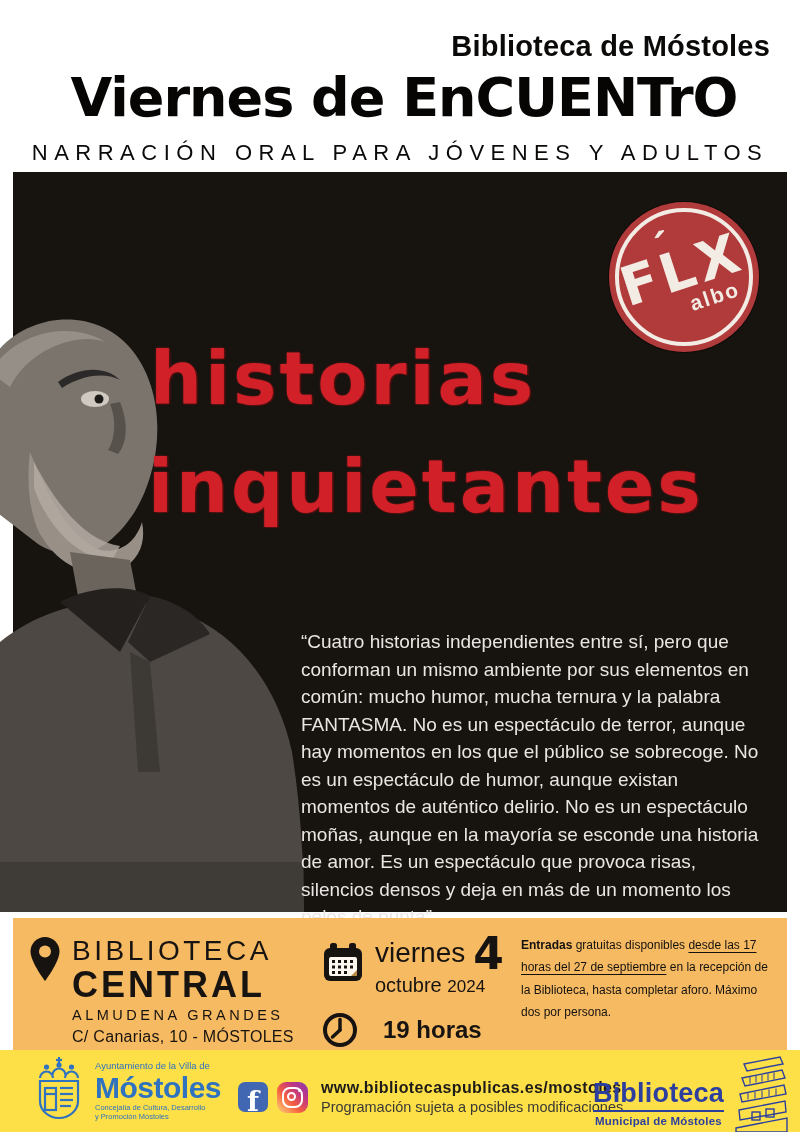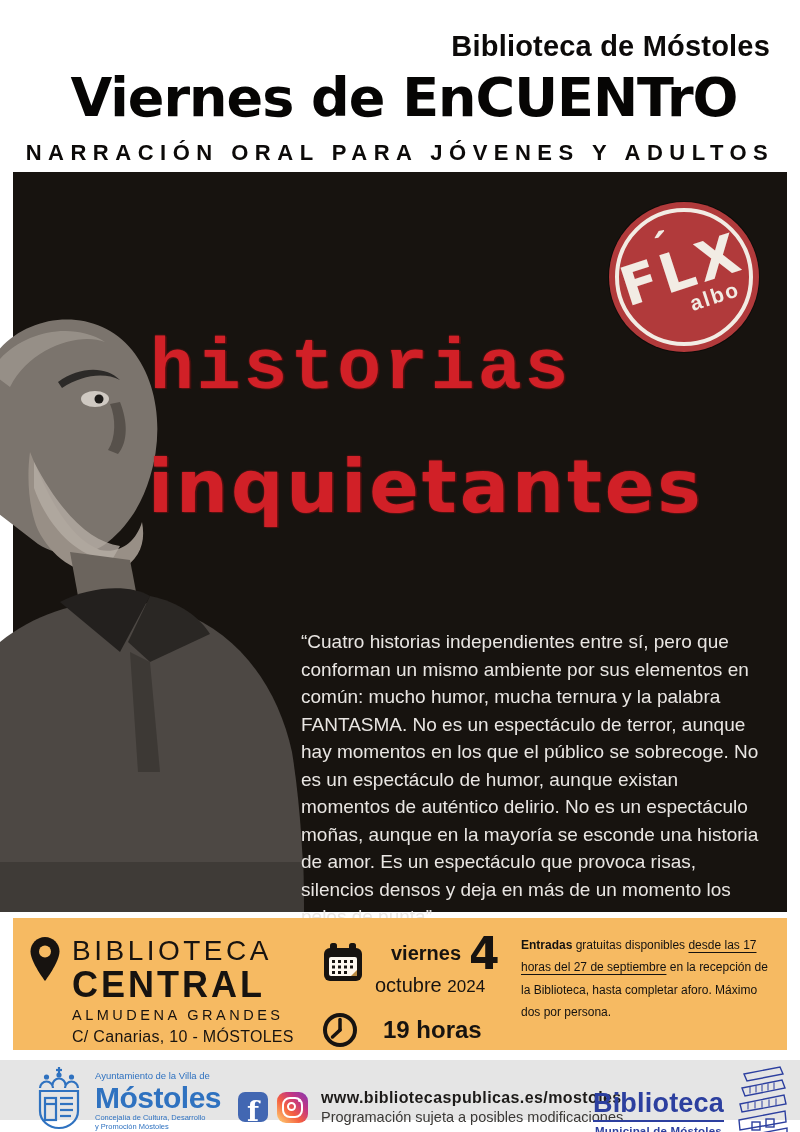--- a/index.html
+++ b/index.html
@@ -7,32 +7,32 @@
   .poster { position:relative; width:800px; height:1132px; margin:0 auto;
             background:#ffffff; overflow:hidden; }
 
   
   .brand   { position:absolute; top:30px; right:30px; font-size:29px; font-weight:700;
              color:#0c0a09; letter-spacing:0.2px; }
   .title   { position:absolute; top:66px; left:4px; width:800px; text-align:center;
              font-family:"DejaVu Sans","Liberation Sans",sans-serif;
              font-size:54px; font-weight:800; letter-spacing:-1px; color:#060504; }
   .subtitle{ position:absolute; top:140px; left:0; width:800px; text-align:center;
-             font-size:22px; font-weight:700; letter-spacing:6.5px; color:#0c0a09; }
+             font-size:22px; font-weight:400; letter-spacing:6.5px; color:#0c0a09; }
 
   
   .stage { position:absolute; left:13px; top:172px; width:774px; height:740px;
            background:#17130f; }
   .figure { position:absolute; left:-13px; bottom:0; width:312px; height:610px; }
 
   .show-line { position:absolute; color:#d12027;
                font-family:"DejaVu Sans","Liberation Sans",sans-serif;
                font-size:73px; font-weight:800; letter-spacing:3px;
                text-shadow:0 0 2px rgba(209,32,39,.65), 2px 1px 0 rgba(120,10,12,.35); }
-  .show-line1 { left:137px; top:155px;font-family:Liberation Mono, monospace; }
+  .show-line1 { left:137px; top:164px; }
   .show-line2 { left:135px; top:272px; }
 
   .badge { position:absolute; left:596px; top:30px; width:150px; height:150px;
            border-radius:50%; background:#b13a3b;
            box-shadow:0 0 0 1px rgba(0,0,0,.4); }
   .badge::before { content:""; position:absolute; inset:6px; border-radius:50%;
            border:4px solid #f2ece4; }
   .badge-rot { position:absolute; inset:0; transform:rotate(-18deg);
            display:flex; flex-direction:column; align-items:center; justify-content:center;
            color:#f2ece4; }
@@ -54,35 +54,35 @@
   .venue-text { display:flex; flex-direction:column; }
   .venue-l1 { font-size:28px; letter-spacing:3.5px; line-height:30px; font-weight:400; }
   .venue-l2 { font-size:36px; font-weight:800; letter-spacing:3px; line-height:38px; }
   .venue-l3 { font-size:14.5px; letter-spacing:3.5px; line-height:19px; margin-top:2px; }
   .venue-l4 { font-size:16px; line-height:22px; margin-top:1px; letter-spacing:0.3px; }
 
   .datetime { position:absolute; left:308px; top:22px; }
   .date-row { display:flex; align-items:flex-start; gap:10px; }
   .date-texts { display:flex; flex-direction:column; line-height:1; }
   .date-top { display:flex; align-items:flex-start; }
-  .date-weekday { font-size:20px; font-weight:700; line-height:26px;margin-left:16px; }
+  .date-weekday { font-size:28px; font-weight:400; line-height:26px; }
   .date-day { font-size:44px; font-weight:800; line-height:36px; margin-left:8px; margin-top:-4px;
               font-family:"DejaVu Sans","Liberation Sans",sans-serif; }
   .date-bottom { font-size:20px; line-height:22px; margin-top:2px; }
   .date-year { font-size:17px; }
   .time-row { display:flex; align-items:center; gap:24px; margin-top:13px; }
   .time-text { font-size:24px; font-weight:800; }
 
   .tickets { position:absolute; left:508px; top:16px; width:250px;
              font-size:12px; line-height:22.4px; color:#141210; }
   .tickets b { font-weight:700; }
   .tickets u { text-decoration:underline; text-underline-offset:3px; }
 
   
-  .footer { position:absolute; left:0; top:1050px; width:800px; height:60px; background:#e5e5e5;margin-top:10px; }
+  .footer { position:absolute; left:0; top:1050px; width:800px; height:82px; background:#fde047; }
 
   .citylogo { position:absolute; left:32px; top:6px; display:flex; gap:9px; color:#2f72c0; }
   .citylogo-text { display:flex; flex-direction:column; justify-content:center; }
   .city-l1 { font-size:9.5px; line-height:12px; }
   .city-name { font-size:30px; font-weight:700; line-height:31px; letter-spacing:-0.5px; }
   .city-d  { font-size:7.5px; line-height:9px; }
 
   .social { position:absolute; left:238px; top:29px; display:flex; align-items:center; gap:9px; }
   .fb { width:30px; height:30px; border-radius:7px; background:#4267b2; position:relative;
         overflow:hidden; }

